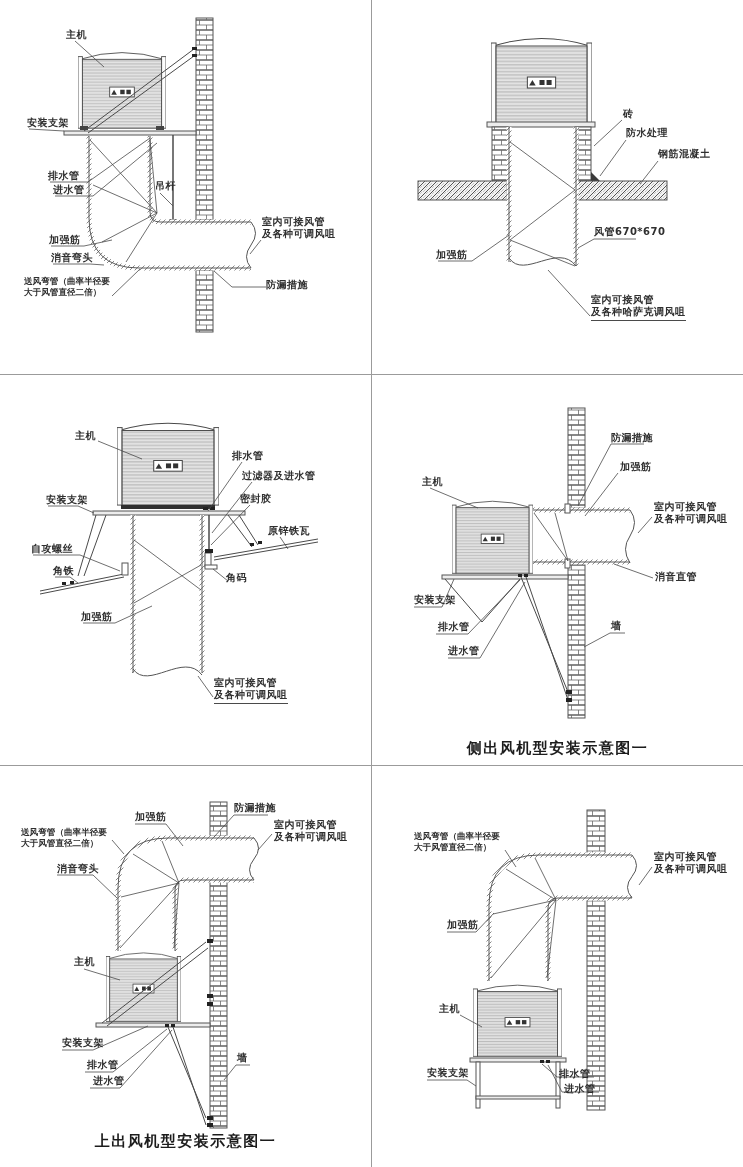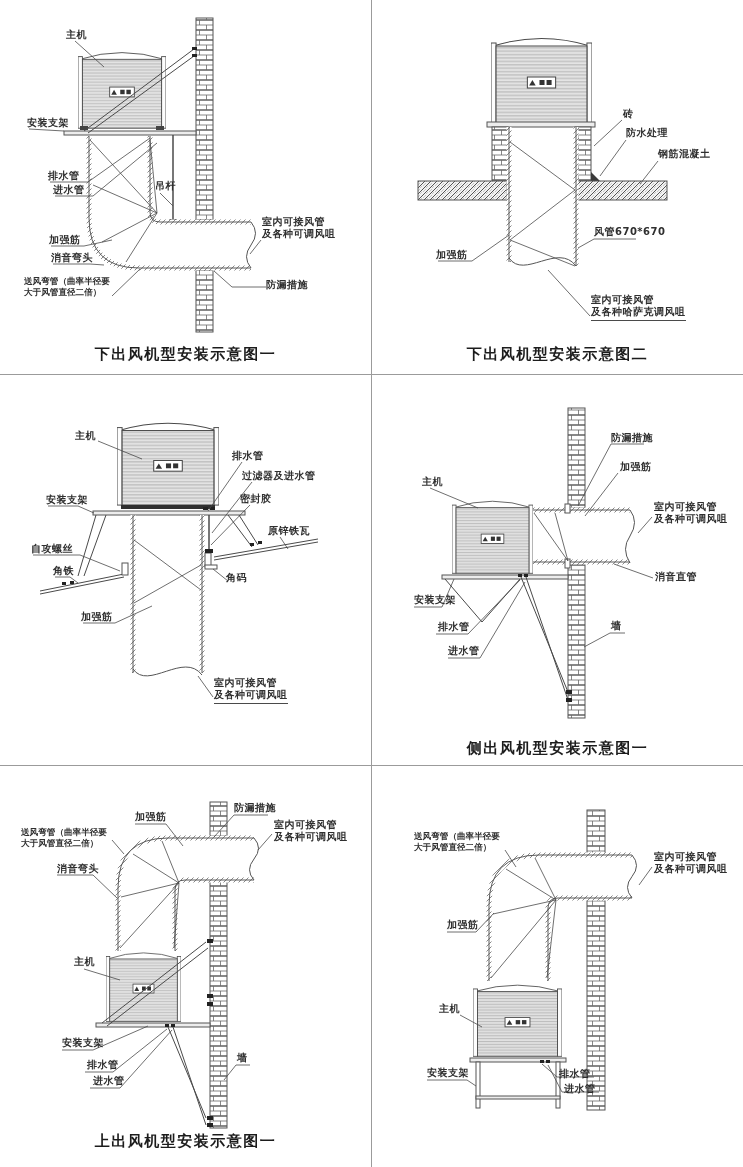--- a/index.html
+++ b/index.html
@@ -110,21 +110,20 @@
     <div class="lbl" style="left:48px;top:171px">排水管</div>
     <div class="lbl" style="left:53px;top:185px">进水管</div>
     <div class="lbl" style="left:155px;top:181px">吊杆</div>
     <div class="lbl" style="left:49px;top:235px">加强筋</div>
     <div class="lbl" style="left:51px;top:253px">消音弯头</div>
     <div class="lbl small" style="left:24px;top:277px">送风弯管（曲率半径要</div>
     <div class="lbl small" style="left:24px;top:288px">大于风管直径二倍）</div>
     <div class="lbl" style="left:262px;top:217px">室内可接风管</div>
     <div class="lbl" style="left:262px;top:229px">及各种可调风咀</div>
     <div class="lbl" style="left:266px;top:280px">防漏措施</div>
-    <div class="ptitle" style="top:345px">下出风机型安装示意图一</div>
   </div>
 
   <div class="panel" style="left:372px;top:0;width:371px;height:374px">
     <svg width="371" height="374" viewBox="0 0 371 374">
       <g>
         <use href="#unit" x="119" y="30" width="101" height="95"></use>
         <rect x="115" y="122" width="108" height="5" fill="#ededed" stroke="#555" stroke-width="1"></rect>
       </g>
       <g>
         <rect x="120" y="127" width="16" height="54" fill="url(#brick)" stroke="#555" stroke-width="1"></rect>
@@ -152,21 +151,20 @@
         <polyline points="218,316 176,270"></polyline>
       </g>
     </svg>
     <div class="lbl" style="left:251px;top:109px">砖</div>
     <div class="lbl" style="left:254px;top:128px">防水处理</div>
     <div class="lbl" style="left:286px;top:149px">钢筋混凝土</div>
     <div class="lbl" style="left:222px;top:227px">风管670*670</div>
     <div class="lbl" style="left:64px;top:250px">加强筋</div>
     <div class="lbl" style="left:219px;top:295px">室内可接风管</div>
     <div class="lbl u" style="left:219px;top:307px">及各种哈萨克调风咀</div>
-    <div class="ptitle" style="top:345px">下出风机型安装示意图二</div>
   </div>
 
   <div class="panel" style="left:0;top:375px;width:371px;height:390px">
     <svg width="371" height="390" viewBox="0 0 371 390">
       <g>
         <use href="#unit" x="117" y="40" width="102" height="92"></use>
         <rect x="121" y="130" width="94" height="4" fill="#2f2f2f"></rect>
       </g>
       <rect x="93" y="136" width="152" height="4" fill="#ededed" stroke="#555" stroke-width="1"></rect>
       <g stroke="#4a4a4a" stroke-width="1">

